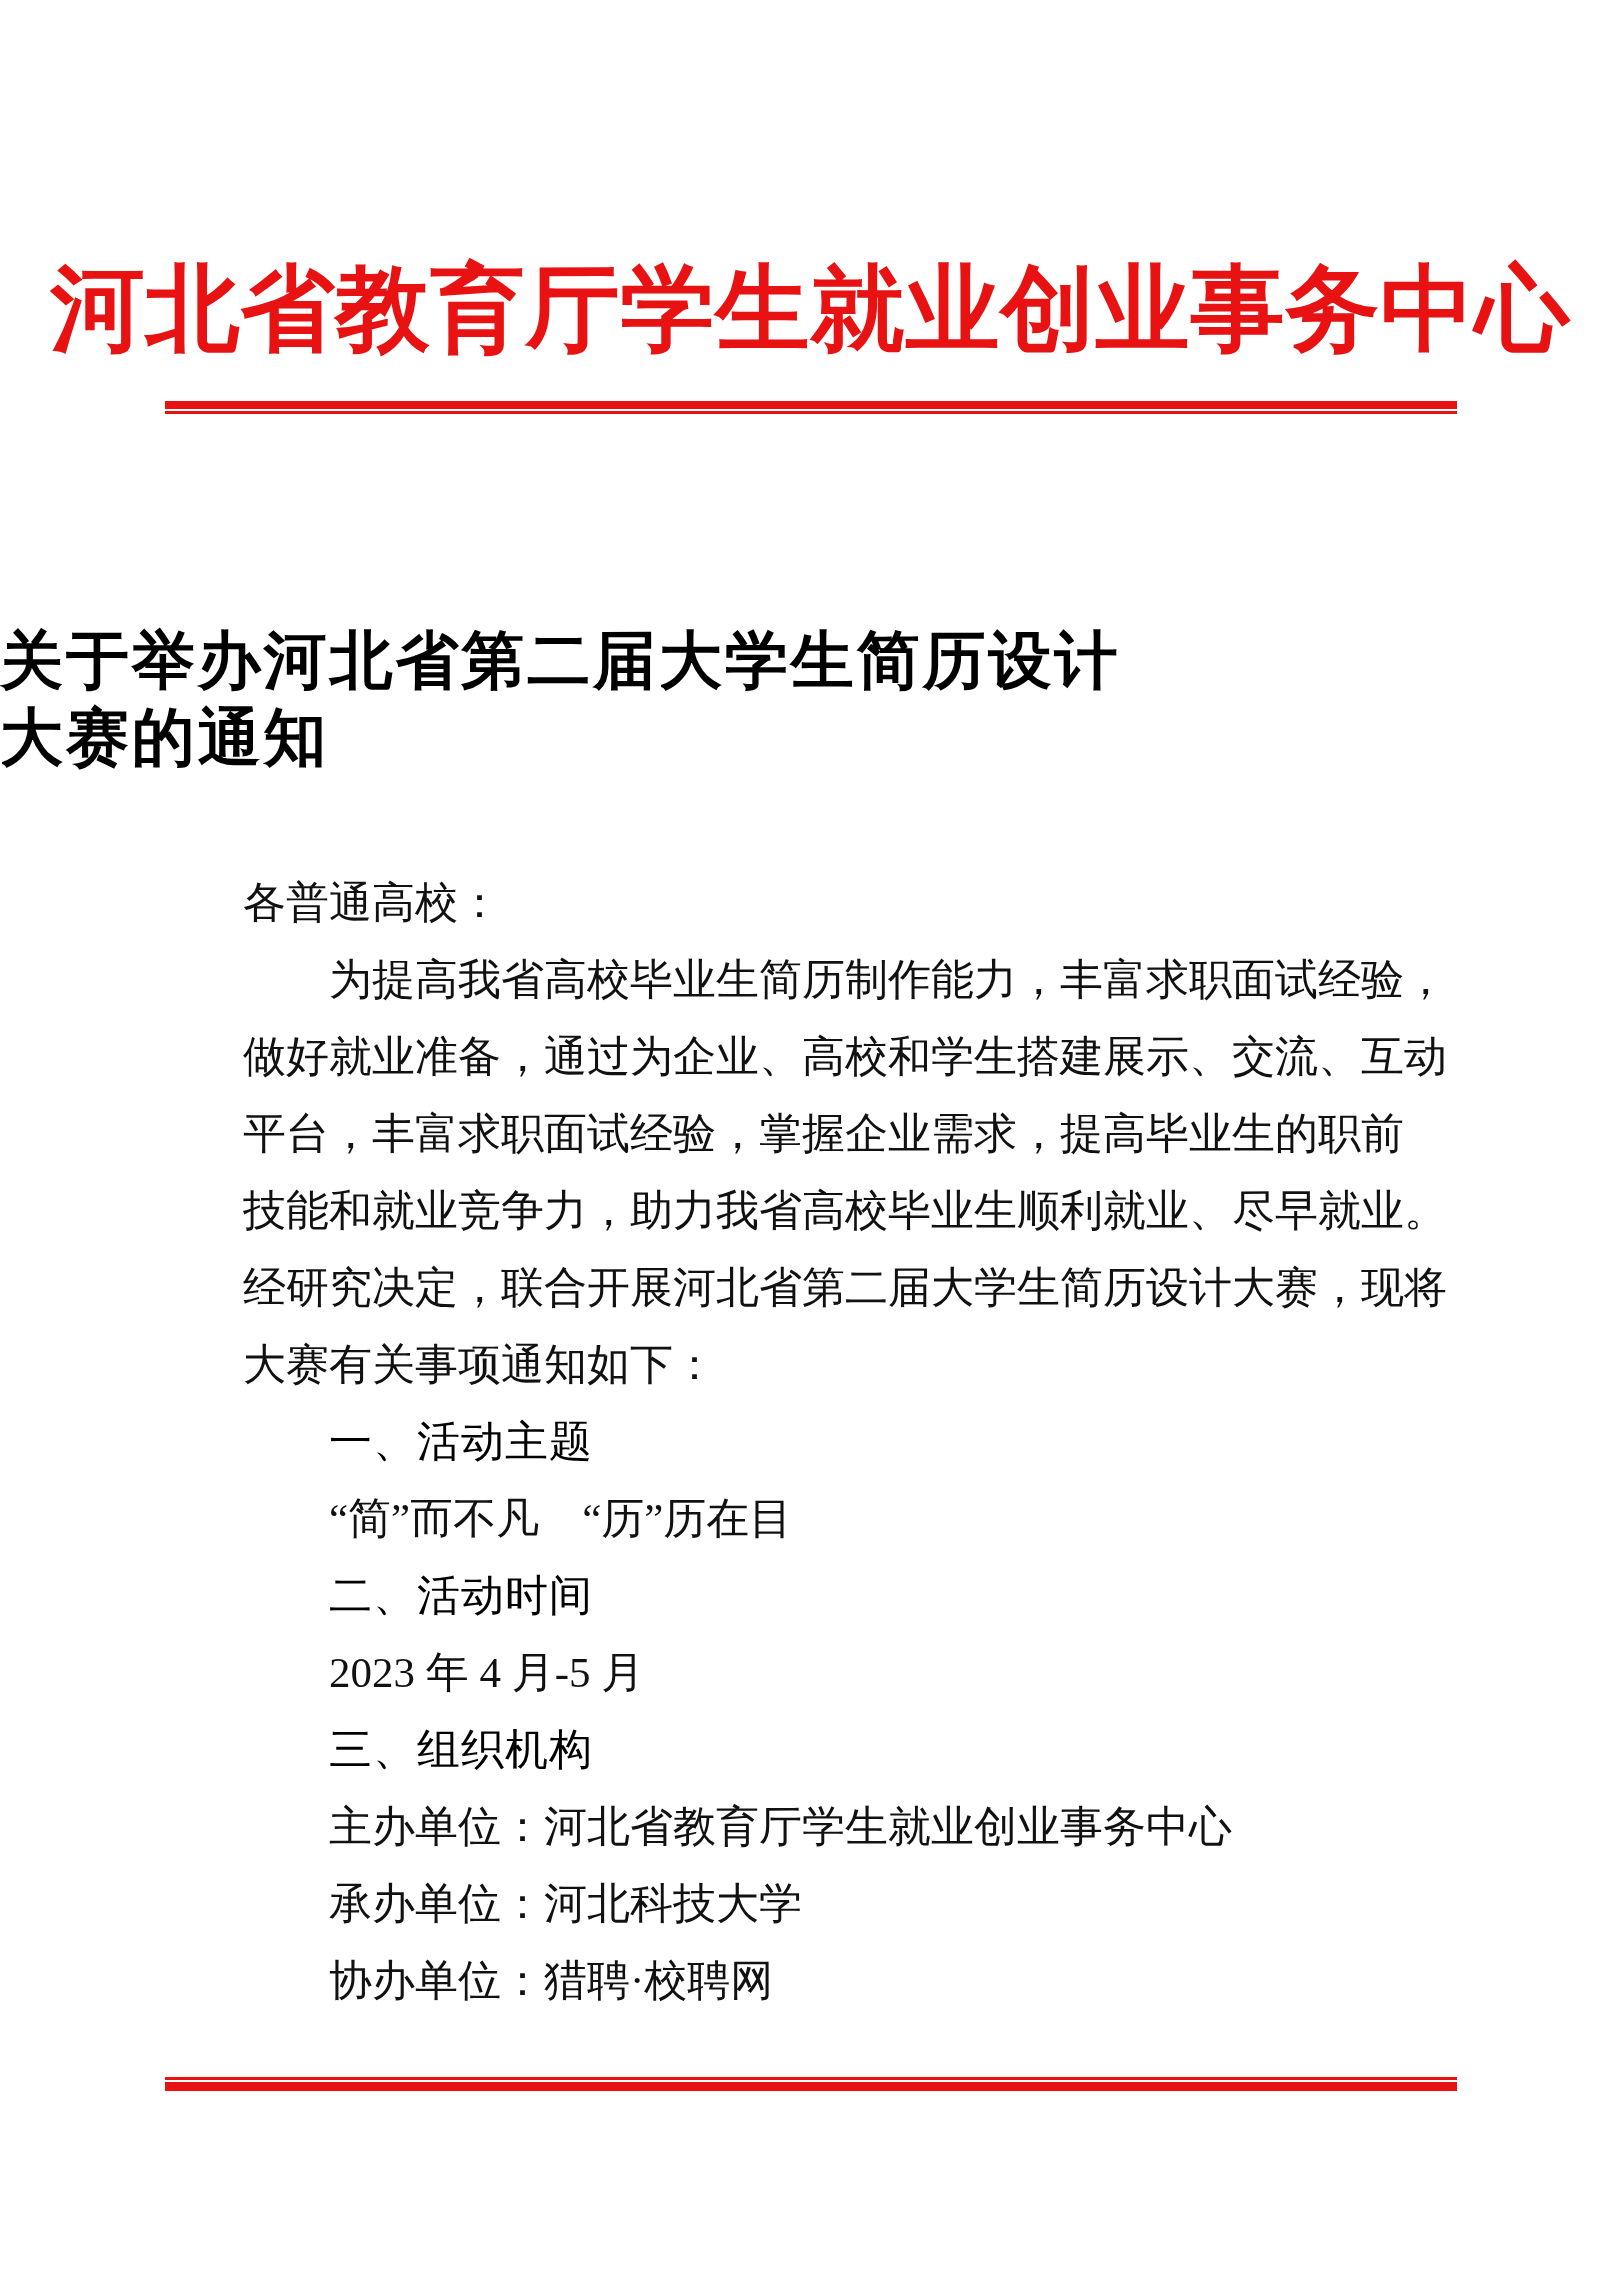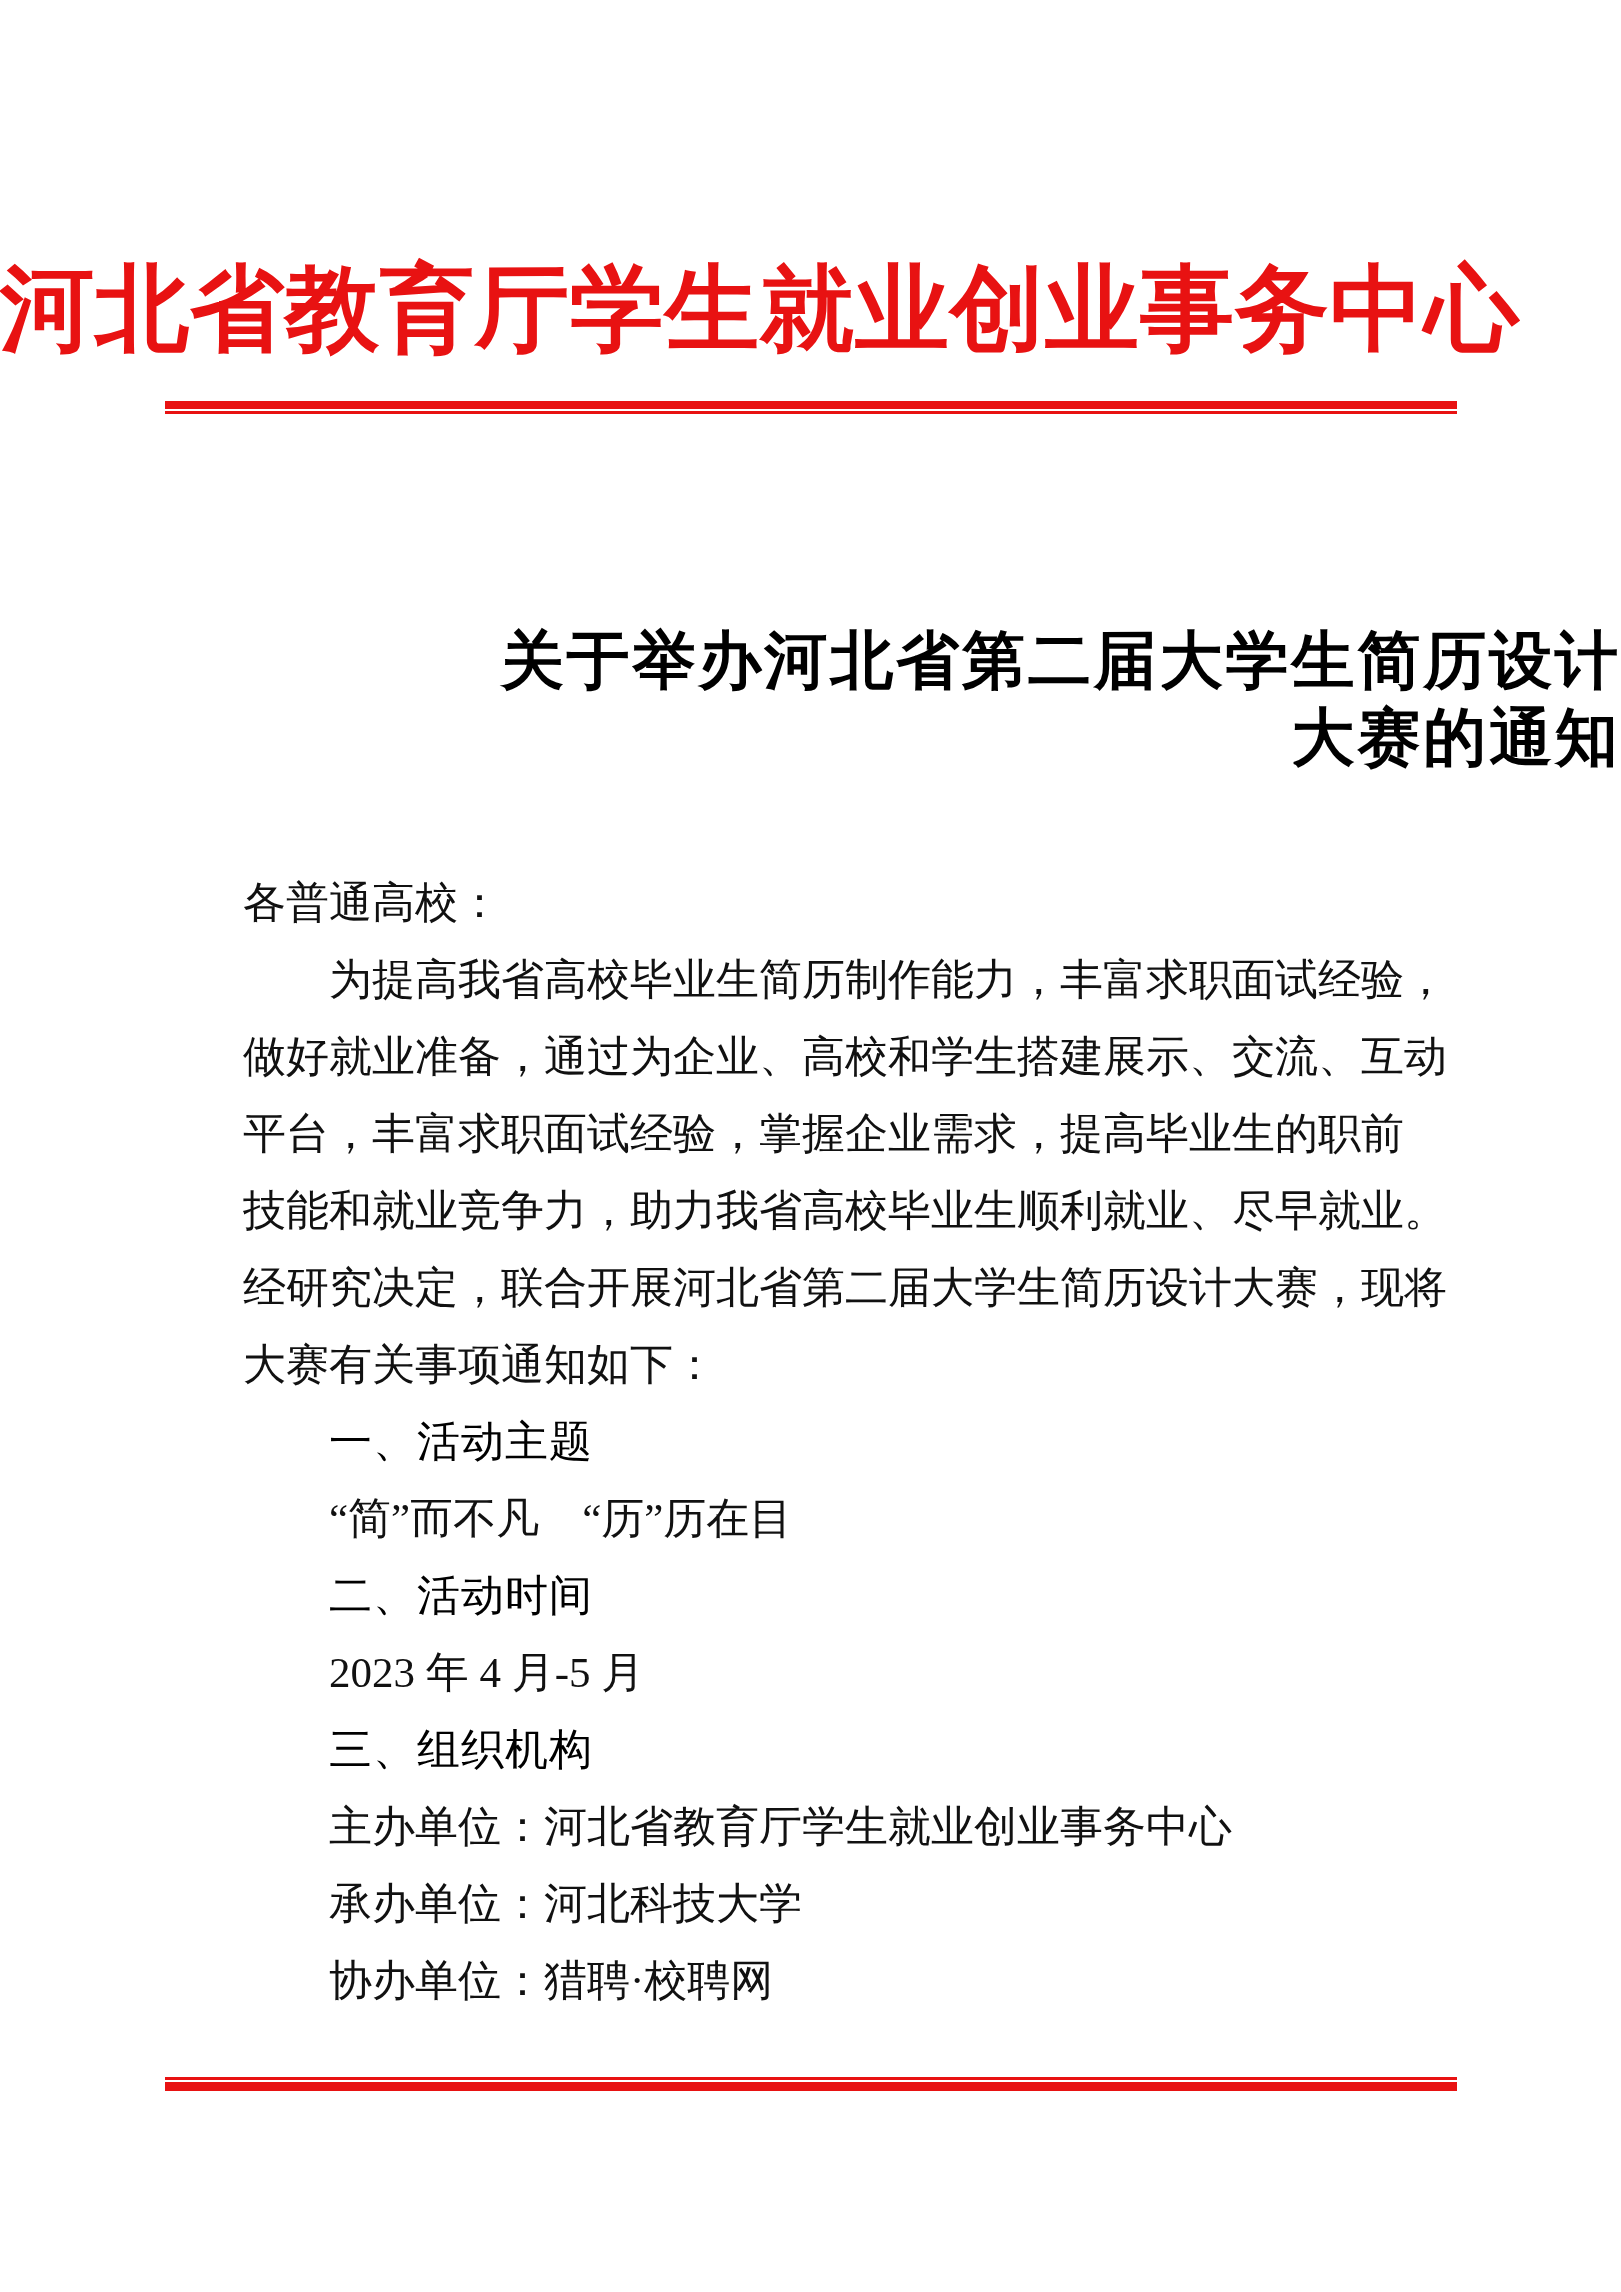--- a/index.html
+++ b/index.html
@@ -18,20 +18,21 @@
     color: #111;
   }
   
   .letterhead {
     position: absolute;
     top: 250px;
     left: 0;
     right: 0;
     height: 118px;
     line-height: 118px;
+    text-align: center;
     font-size: 94px;
     font-weight: bold;
     letter-spacing: 1px;
     white-space: nowrap;
   }
   
   .rule {
     position: absolute;
     left: 165px;
     width: 1292px;
@@ -53,21 +54,21 @@
     font-size: 41px;
     letter-spacing: 1px;
     white-space: nowrap;
   }
   
   .notice-title {
     position: absolute;
     top: 623px;
     left: 0;
     right: 0;
-    text-align: right;
+    text-align: left;
     font-size: 63px;
     font-weight: bold;
     line-height: 77px;
     letter-spacing: 2.9px;
     color: #000;
     white-space: nowrap;
   }
   
   .body {
     position: absolute;

